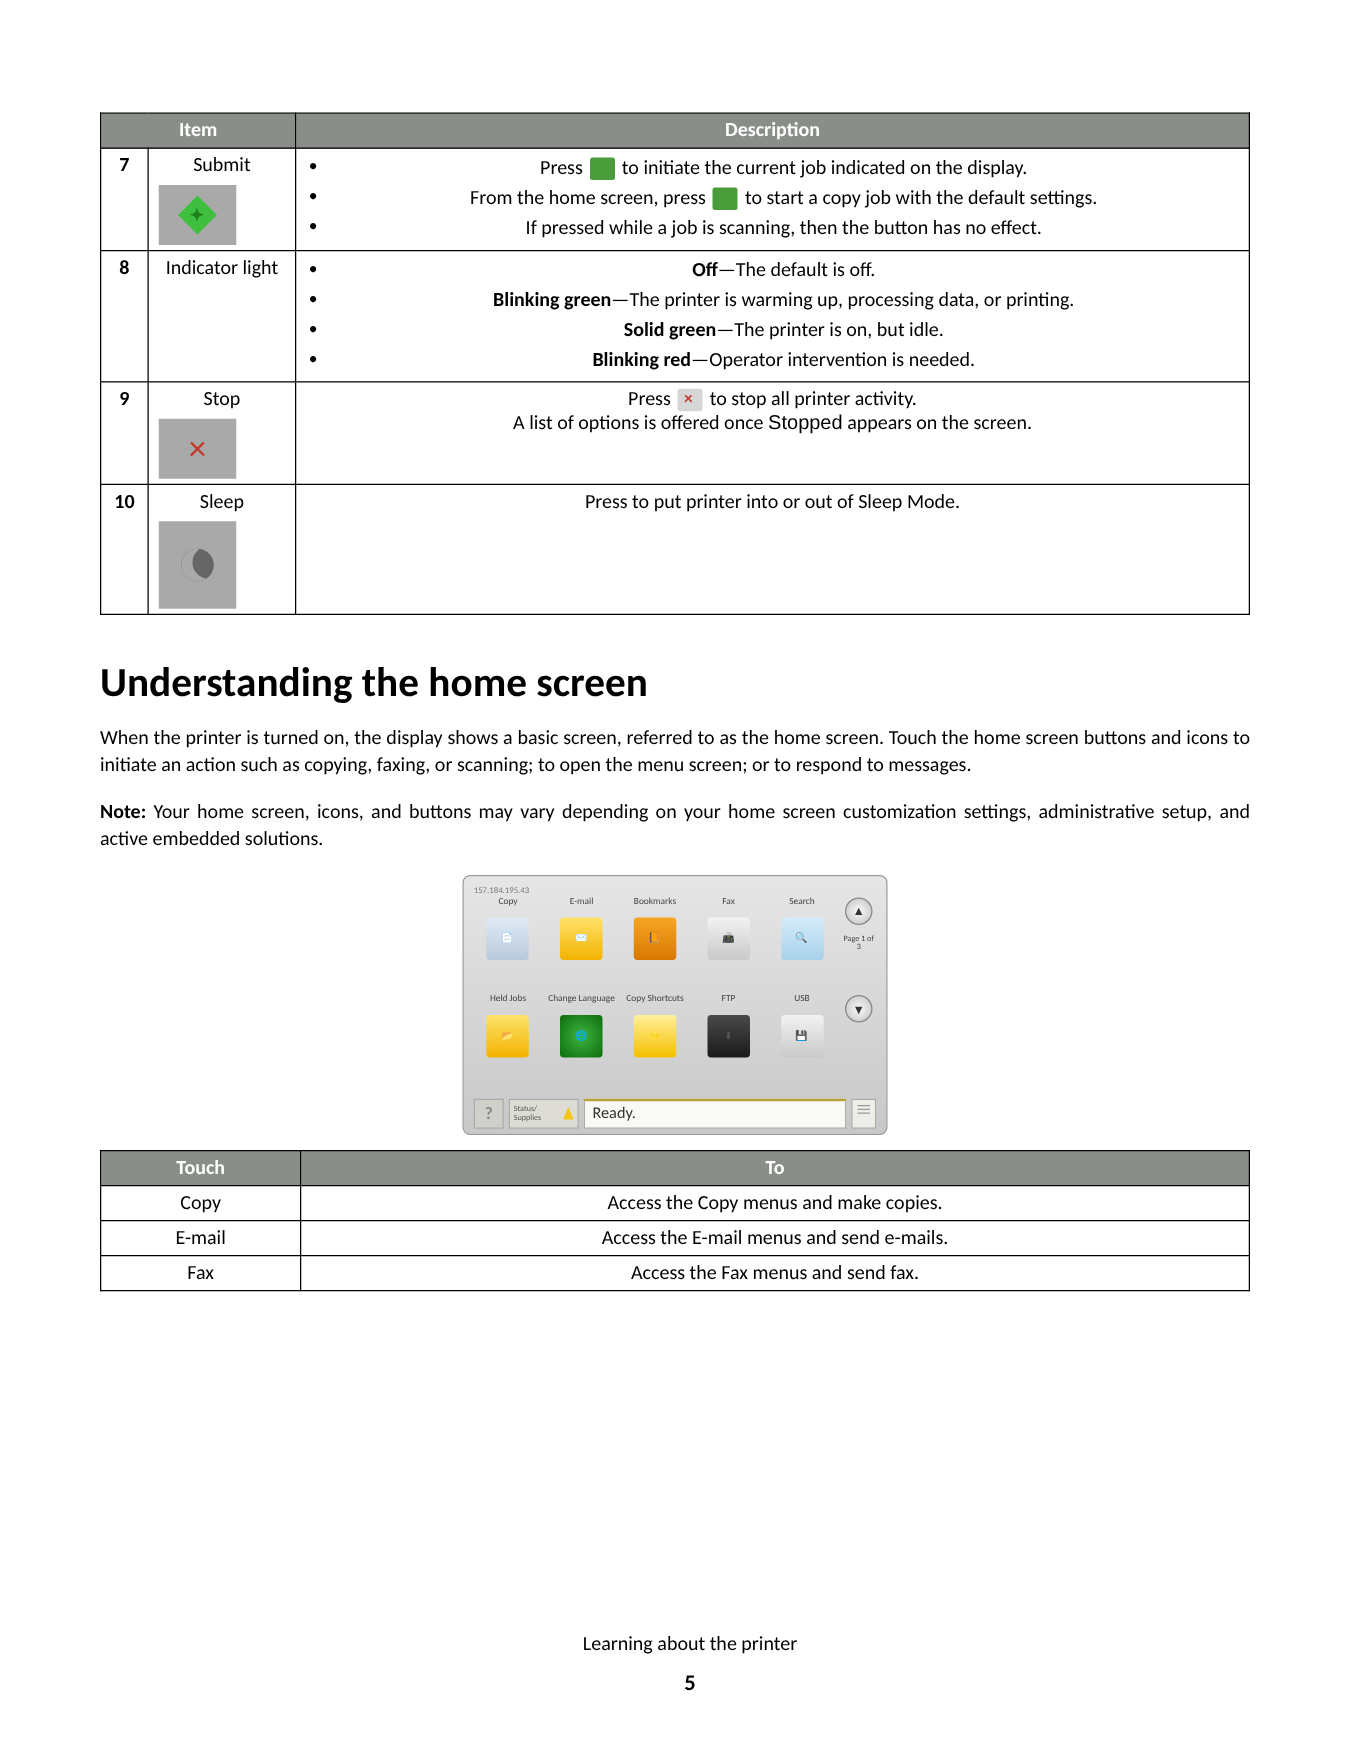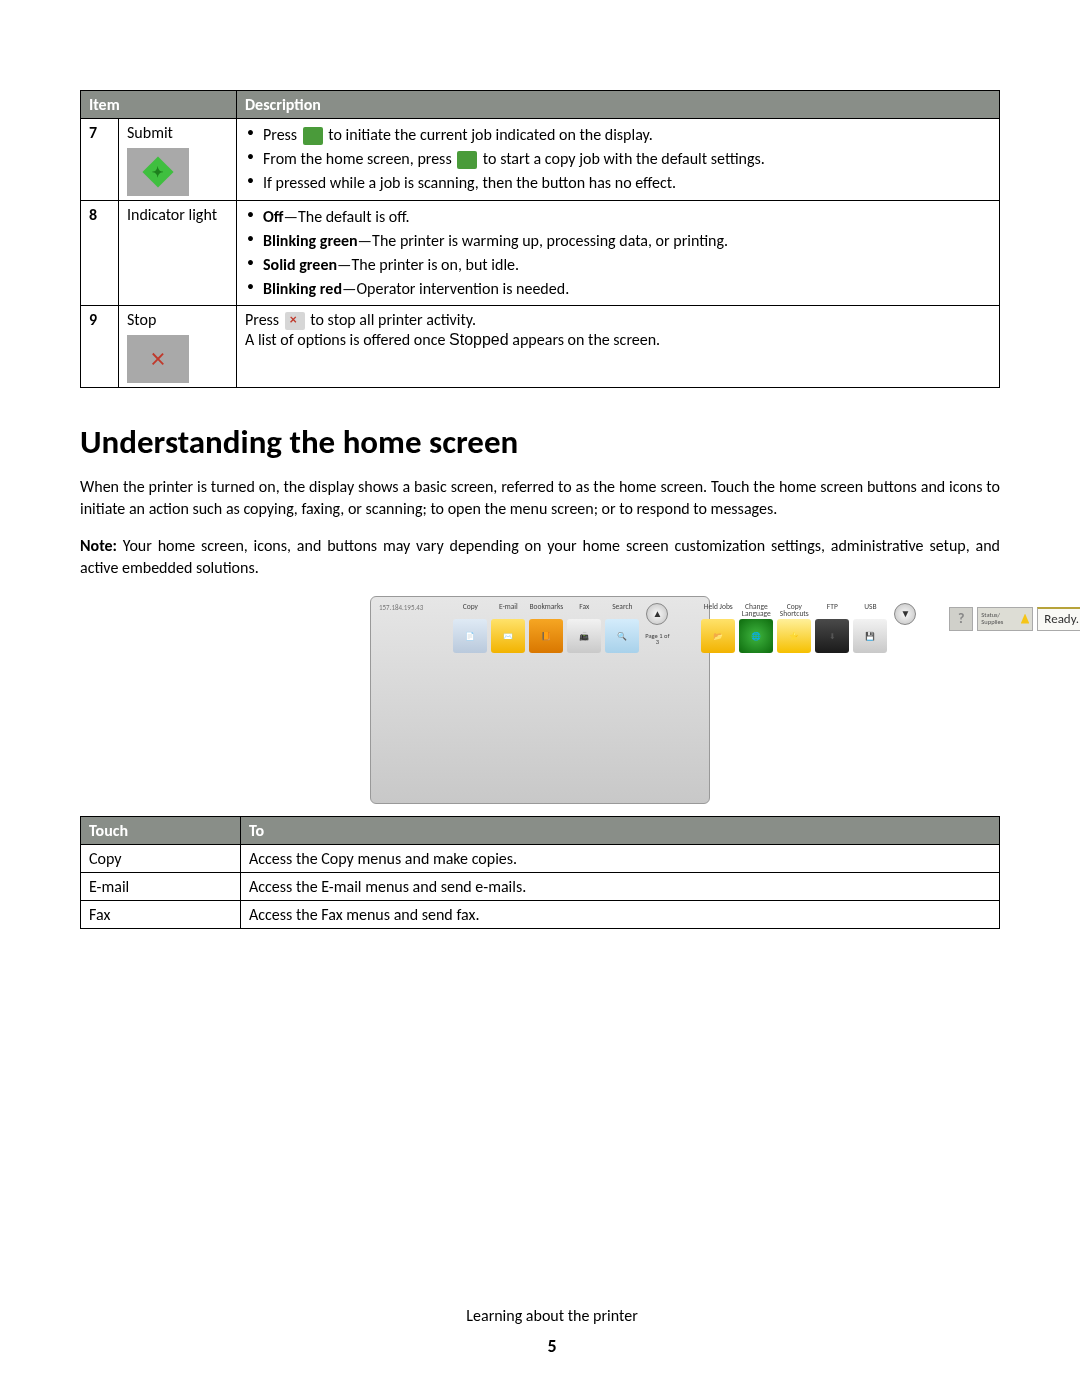--- a/index.html
+++ b/index.html
@@ -7,23 +7,23 @@
     font-family: Calibri, 'Segoe UI', Arial, sans-serif;
     font-size: 16px;
     color: #000;
     background: #fff;
     width: 1080px;
     min-height: 1397px;
     padding: 90px 80px 40px 80px;
     position: relative;
   }
   table { border-collapse: collapse; width: 100%; }
-  th, td { border: 1px solid #000; padding: 4px 8px; vertical-align: top; text-align: left; }
+  th, td { border: 1px solid #000; padding: 4px 8px; vertical-align: top; text-align: center; }
   thead th { background: #898e88; color: #fff; font-weight: bold; }
-  .num-col { width: 38px; text-align: left; font-weight: bold; margin-top: 16px; }
+  .num-col { width: 38px; text-align: center; font-weight: bold; margin-top: 16px; }
   .item-col { width: 118px; }
   ul.bullets { list-style: none; padding-left: 2px; }
   ul.bullets li { position: relative; padding-left: 16px; line-height: 1.5; }
   ul.bullets li::before { content: "•"; position: absolute; left: 0; top: -1px; font-size: 14px; }
   .icon-btn {
     display: block; width: 62px; height: 48px; margin-top: 6px;
     background: #a9a9a9; display: flex; align-items: center; justify-content: center;
   }
   .icon-btn.lg { height: 70px; }
   .inline-icon {
@@ -32,21 +32,21 @@
   }
   .inline-icon.red { background: #d6d6d6; position: relative; }
   .inline-icon.red::after { content: "×"; color: #c0392b; font-size: 14px; font-weight: bold; position: absolute; top: -1px; left: 5px; }
   h2.section { font-family: Calibri, Arial, sans-serif; font-size: 33px; font-weight: bold; margin: 34px 0 14px 0; }
   p.body { line-height: 1.4; margin-bottom: 14px; text-align: justify; }
   .code { font-family: Liberation Sans, sans-serif; }
   .screen-wrap { width: 100%; display: flex; justify-content: center; margin: 16px 0 12px 0; }
   .screen {
     width: 340px; height: 208px; background: linear-gradient(#e6e6e6,#c8c8c8);
     border: 1px solid #999; border-radius: 6px; padding: 6px 8px 4px 8px;
-    font-size: 8px; color: #555; display: flex;  gap: 30px;
+    font-size: 8px; color: #555; display: flex; flex-direction: column;
   }
   .screen .ip { font-size: 7px; color: #777; margin-bottom: 2px; }
   .screen-row { display: grid; grid-template-columns: repeat(5,1fr) 28px; gap: 4px; flex: 1; }
   .screen-cell { display: flex; flex-direction: column; align-items: center; justify-content: flex-start; gap: 2px; }
   .screen-label { font-size: 7.5px; text-align: center; color: #444; height: 14px; line-height: 1; }
   .app-icon { width: 34px; height: 34px; border-radius: 3px; display: flex; align-items: center; justify-content: center; }
   .side-btn { width: 22px; height: 22px; border-radius: 50%; background: radial-gradient(#fafafa,#bfbfbf); border: 1px solid #888; display: flex; align-items: center; justify-content: center; font-size: 10px; color: #333; }
   .page-ind { font-size: 6.5px; color: #444; text-align: center; line-height: 1; }
   .screen-status { display: flex; align-items: stretch; height: 24px; margin-top: 4px; gap: 4px; }
   .status-q { width: 24px; background: #d0d0ca; border: 1px solid #aaa; display: flex; align-items: center; justify-content: center; font-size: 14px; font-weight: bold; color: #888; }
@@ -118,20 +118,32 @@
         <span class="icon-btn">
             <span class="x-shape">×</span>
           </span>
       </td>
       <td>
         <div><span>Press </span><span class="inline-icon red"></span><span> to stop all printer activity.</span></div>
         <div><span>A list of options is offered once </span><span class="code">Stopped</span><span> appears on the screen.</span></div>
       </td>
     </tr>
 
+    <tr>
+      <td class="num-col">10</td>
+      <td class="item-col">
+        <span>Sleep</span>
+        <span class="icon-btn lg">
+            <span class="moon"></span>
+          </span>
+      </td>
+      <td>
+        <span>Press to put printer into or out of Sleep Mode.</span>
+      </td>
+    </tr>
   </tbody>
 </table>
 
 <h2 class="section">Understanding the home screen</h2>
 
 <p class="body">When the printer is turned on, the display shows a basic screen, referred to as the home screen. Touch the home screen buttons and icons to initiate an action such as copying, faxing, or scanning; to open the menu screen; or to respond to messages.</p>
 <p class="body"><b>Note:</b><span> Your home screen, icons, and buttons may vary depending on your home screen customization settings, administrative setup, and active embedded solutions.</span></p>
 
 <div class="screen-wrap">
   <div class="screen">

